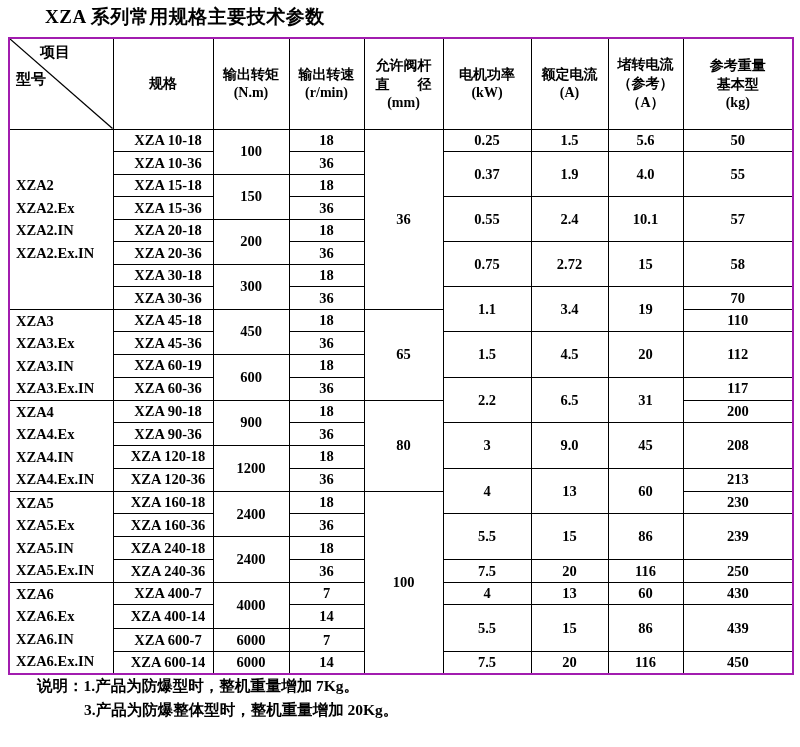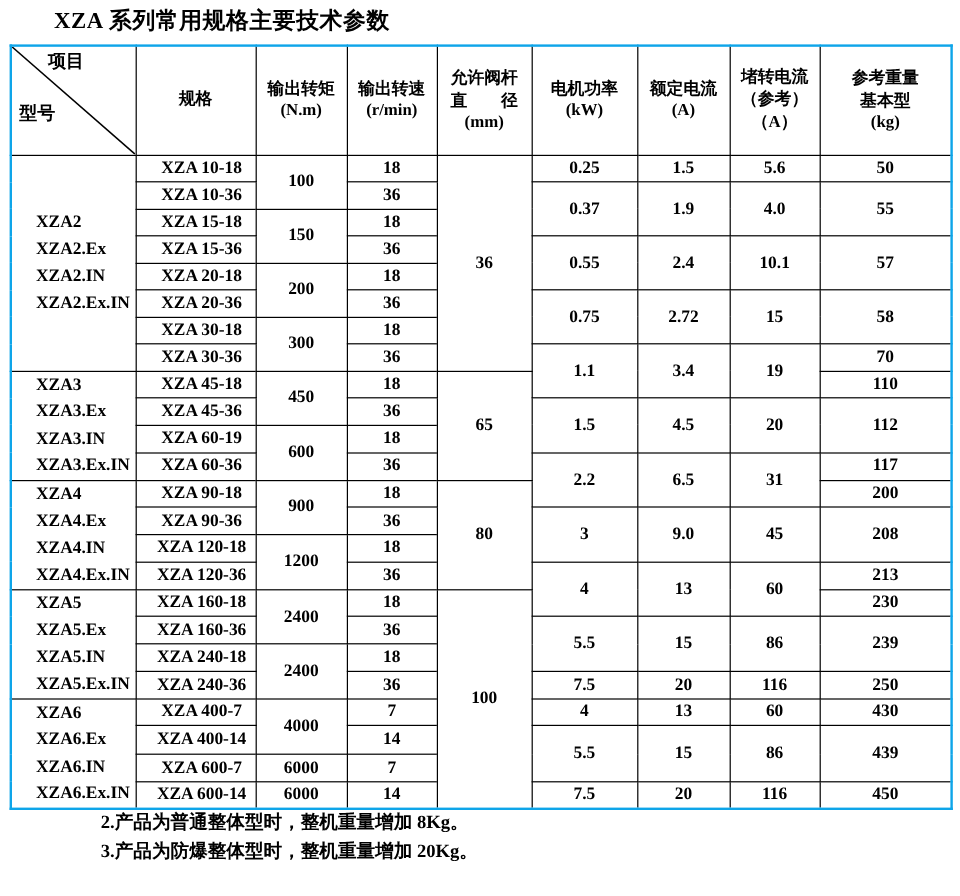--- a/index.html
+++ b/index.html
@@ -13,42 +13,42 @@
 
   .doc-title {
     position:absolute; top:4px; left:45px;
     font-size:19px; font-weight:bold; margin:0; letter-spacing:0.5px;
     white-space:nowrap;
   }
 
   table.spec-table {
     position:absolute; top:37px; left:8px;
     width:784px; border-collapse:collapse; table-layout:fixed;
-    border:2px solid #0ea5e9;
+    border:2px solid #a21caf;
   }
   .spec-table th, .spec-table td {
     border:1px solid #000; padding:0;
     font-weight:bold; text-align:center; vertical-align:middle;
     font-size:14.5px; line-height:1;
     overflow:hidden;
   }
   .spec-table thead tr { height:91px; }
   .spec-table tbody tr { height:22.5px; }
 
   .hline { line-height:19px; font-size:14px; }
   .hline-latin { line-height:18px; font-size:14px; }
 
   
   th.corner { position:relative; padding:0; }
   th.corner svg.diag { position:absolute; left:0; top:0; width:100%; height:100%; display:block; }
   th.corner svg.diag line { stroke:#000; stroke-width:1.3; }
   .c-item  { position:absolute; top:6px;  left:30px; font-size:15px; }
-  .c-model { position:absolute; top:49px; left:6px;  font-size:15px; }
-
-  td.col-0 { text-align:left; padding-left:20px; }
+  .c-model { position:absolute; top:33px; left:6px;  font-size:15px; }
+
+  td.col-0 { text-align:left; padding-left:6px; }
   td.col-1 { text-align:center; padding-left:10px; }
   .mline { line-height:22.5px; white-space:nowrap; }
 
   .notes {
     position:absolute; left:37px; top:674px;
     font-size:15.5px; font-weight:bold; line-height:23.5px;
     white-space:nowrap;
   }
   .note-indent { margin-left:47px; }
 </style>
@@ -316,17 +316,17 @@
           <td class="col-3">14</td>
           <td class="col-5">7.5</td>
           <td class="col-6">20</td>
           <td class="col-7">116</td>
           <td class="col-8">450</td>
         </tr>
       </tbody>
   </table>
 
   <div class="notes">
-    <div class="note-line note-indent"><span>2.产品为普通整体型时，整机重量增加 8Kg。</span></div>
+    <div class="note-line"><span>说明：</span><span>1.产品为防爆型时，整机重量增加 7Kg。</span></div>
     <div class="note-line note-indent"><span>3.产品为防爆整体型时，整机重量增加 20Kg。</span></div>
   </div>
 
 </div>
 
 </body></html>

